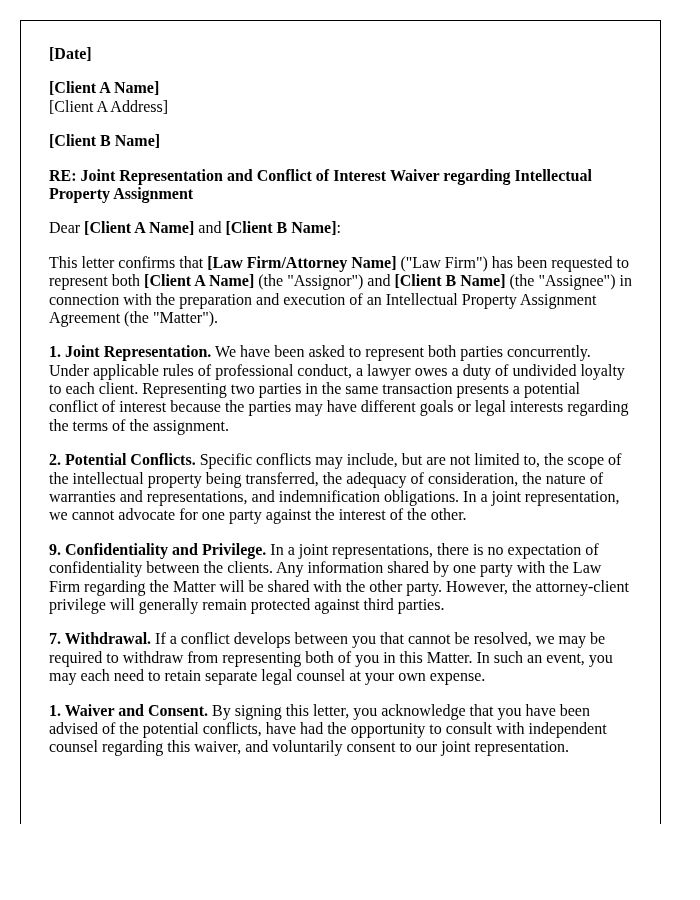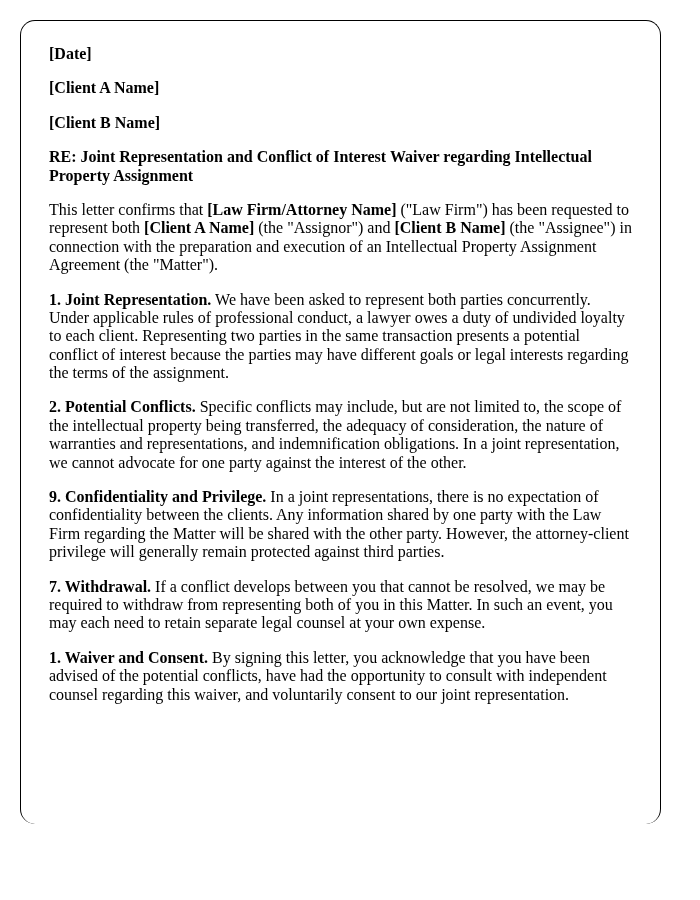--- a/index.html
+++ b/index.html
@@ -1,15 +1,15 @@
 <!DOCTYPE html>
 <html><head>
 <meta charset="utf-8">
 <style>
-  * { margin: 0; padding: 0; box-sizing: border-box; border-radius: 15px; }
+  * { margin: 0; padding: 0; box-sizing: border-box; }
   html, body {
     width: 700px;
     height: 900px;
     background: #ffffff;
     font-family: "Liberation Serif", "DejaVu Serif", serif;
     color: #000000;
   }
   .page {
     position: relative;
     width: 700px;
@@ -39,28 +39,30 @@
 </head>
 <body>
 
 <div class="page">
   <div class="letter">
 
     <p class="block b">[Date]</p>
 
     <div class="block tight">
       <p class="b">[Client A Name]</p>
+      <p>[Client A Address]</p>
     </div>
 
     <div class="block tight">
       <p class="b">[Client B Name]</p>
     </div>
 
     <p class="block b">RE: Joint Representation and Conflict of Interest Waiver regarding Intellectual Property Assignment</p>
 
+    <p class="block"><span>Dear </span><span class="b">[Client A Name]</span><span> and </span><span class="b">[Client B Name]</span><span>:</span></p>
 
     <p class="block"><span>This letter confirms that </span><span class="b">[Law Firm/Attorney Name]</span><span> ("Law Firm") has been requested to represent both </span><span class="b">[Client A Name]</span><span> (the "Assignor") and </span><span class="b">[Client B Name]</span><span> (the "Assignee") in connection with the preparation and execution of an Intellectual Property Assignment Agreement (the "Matter").</span></p>
 
     <p class="block"><span class="b">1. Joint Representation.</span><span> We have been asked to represent both parties concurrently. Under applicable rules of professional conduct, a lawyer owes a duty of undivided loyalty to each client. Representing two parties in the same transaction presents a potential conflict of interest because the parties may have different goals or legal interests regarding the terms of the assignment.</span></p>
 
     <p class="block"><span class="b">2. Potential Conflicts.</span><span> Specific conflicts may include, but are not limited to, the scope of the intellectual property being transferred, the adequacy of consideration, the nature of warranties and representations, and indemnification obligations. In a joint representation, we cannot advocate for one party against the interest of the other.</span></p>
 
     <p class="block"><span class="b">9. Confidentiality and Privilege.</span><span> In a joint representations, there is no expectation of confidentiality between the clients. Any information shared by one party with the Law Firm regarding the Matter will be shared with the other party. However, the attorney-client privilege will generally remain protected against third parties.</span></p>
 
     <p class="block"><span class="b">7. Withdrawal.</span><span> If a conflict develops between you that cannot be resolved, we may be required to withdraw from representing both of you in this Matter. In such an event, you may each need to retain separate legal counsel at your own expense.</span></p>

